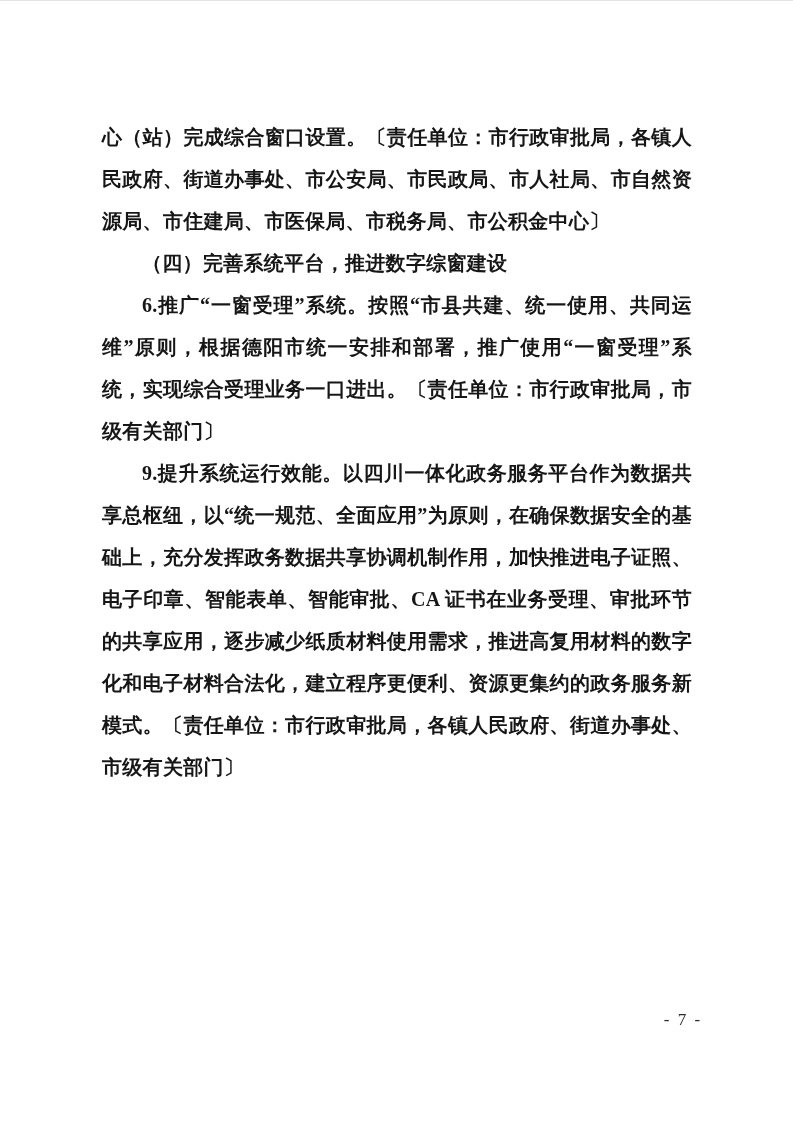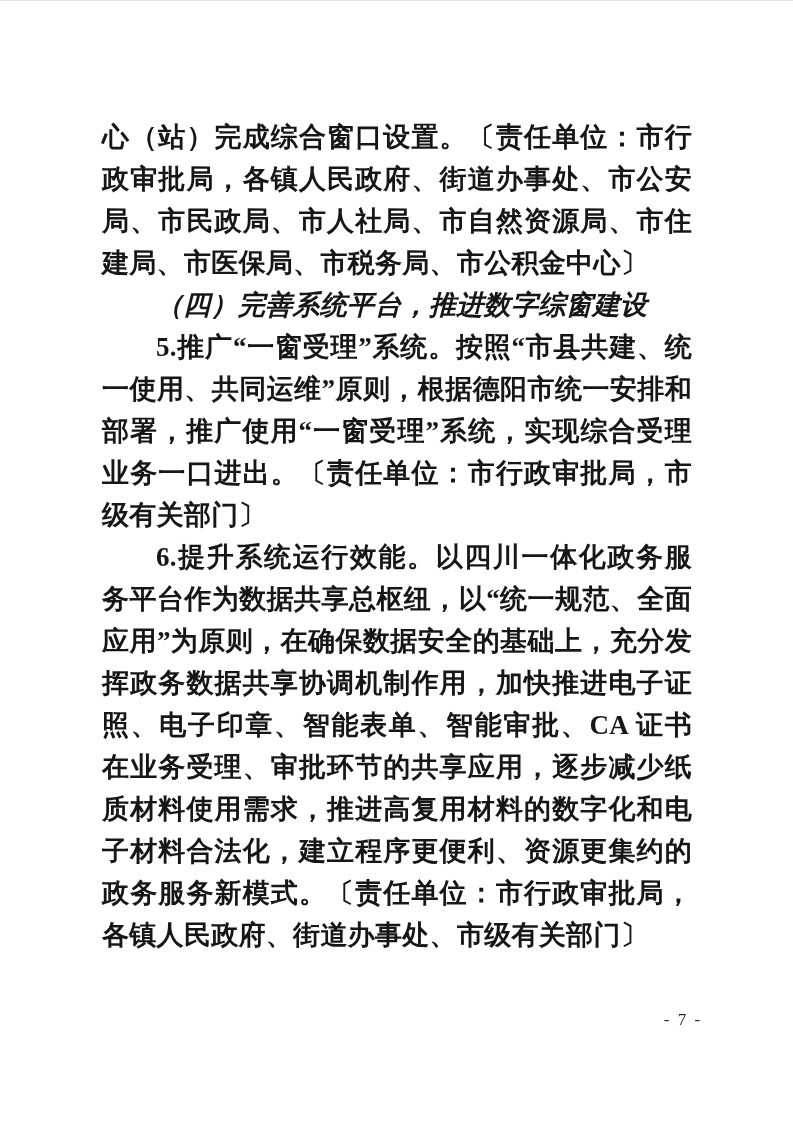--- a/index.html
+++ b/index.html
@@ -22,38 +22,37 @@
     left: 0;
     width: 100%;
     height: 1px;
     background: #e3e3e3;
   }
   .text-block {
     position: absolute;
     left: 102px;
     top: 116px;
     width: 590px;
-    font-size: 27px;
+    font-size: 20px;
     line-height: 42px;
     font-weight: 700;
     letter-spacing: 0.3px;
     text-align: justify;
     text-justify: inter-ideograph;
   }
   .para {
     margin: 0;
     padding: 0;
   }
   .para.indent {
     text-indent: 2em;
   }
   .para.heading {
     text-indent: 2em;
     font-weight: 800;
-    font-style: italic;
   }
   .page-number {
     position: absolute;
     left: 648px;
     top: 1010px;
     width: 70px;
     text-align: center;
     font-size: 17px;
     font-weight: 400;
     letter-spacing: 2px;
@@ -63,18 +62,18 @@
 </style>
 </head>
 <body>
 
 <div class="page">
   <div class="scan-edge"></div>
 
   <div class="text-block">
     <p class="para">心（站）完成综合窗口设置。〔责任单位：市行政审批局，各镇人民政府、街道办事处、市公安局、市民政局、市人社局、市自然资源局、市住建局、市医保局、市税务局、市公积金中心〕</p>
     <p class="para heading">（四）完善系统平台，推进数字综窗建设</p>
-    <p class="para indent">5.推广“一窗受理”系统。按照“市县共建、统一使用、共同运维”原则，根据德阳市统一安排和部署，推广使用“一窗受理”系统，实现综合受理业务一口进出。〔责任单位：市行政审批局，市级有关部门〕</p>
-    <p class="para indent">6.提升系统运行效能。以四川一体化政务服务平台作为数据共享总枢纽，以“统一规范、全面应用”为原则，在确保数据安全的基础上，充分发挥政务数据共享协调机制作用，加快推进电子证照、电子印章、智能表单、智能审批、CA 证书在业务受理、审批环节的共享应用，逐步减少纸质材料使用需求，推进高复用材料的数字化和电子材料合法化，建立程序更便利、资源更集约的政务服务新模式。〔责任单位：市行政审批局，各镇人民政府、街道办事处、市级有关部门〕</p>
+    <p class="para indent">6.推广“一窗受理”系统。按照“市县共建、统一使用、共同运维”原则，根据德阳市统一安排和部署，推广使用“一窗受理”系统，实现综合受理业务一口进出。〔责任单位：市行政审批局，市级有关部门〕</p>
+    <p class="para indent">9.提升系统运行效能。以四川一体化政务服务平台作为数据共享总枢纽，以“统一规范、全面应用”为原则，在确保数据安全的基础上，充分发挥政务数据共享协调机制作用，加快推进电子证照、电子印章、智能表单、智能审批、CA 证书在业务受理、审批环节的共享应用，逐步减少纸质材料使用需求，推进高复用材料的数字化和电子材料合法化，建立程序更便利、资源更集约的政务服务新模式。〔责任单位：市行政审批局，各镇人民政府、街道办事处、市级有关部门〕</p>
   </div>
 
   <div class="page-number">- 7 -</div>
 </div>
 
 </body></html>

